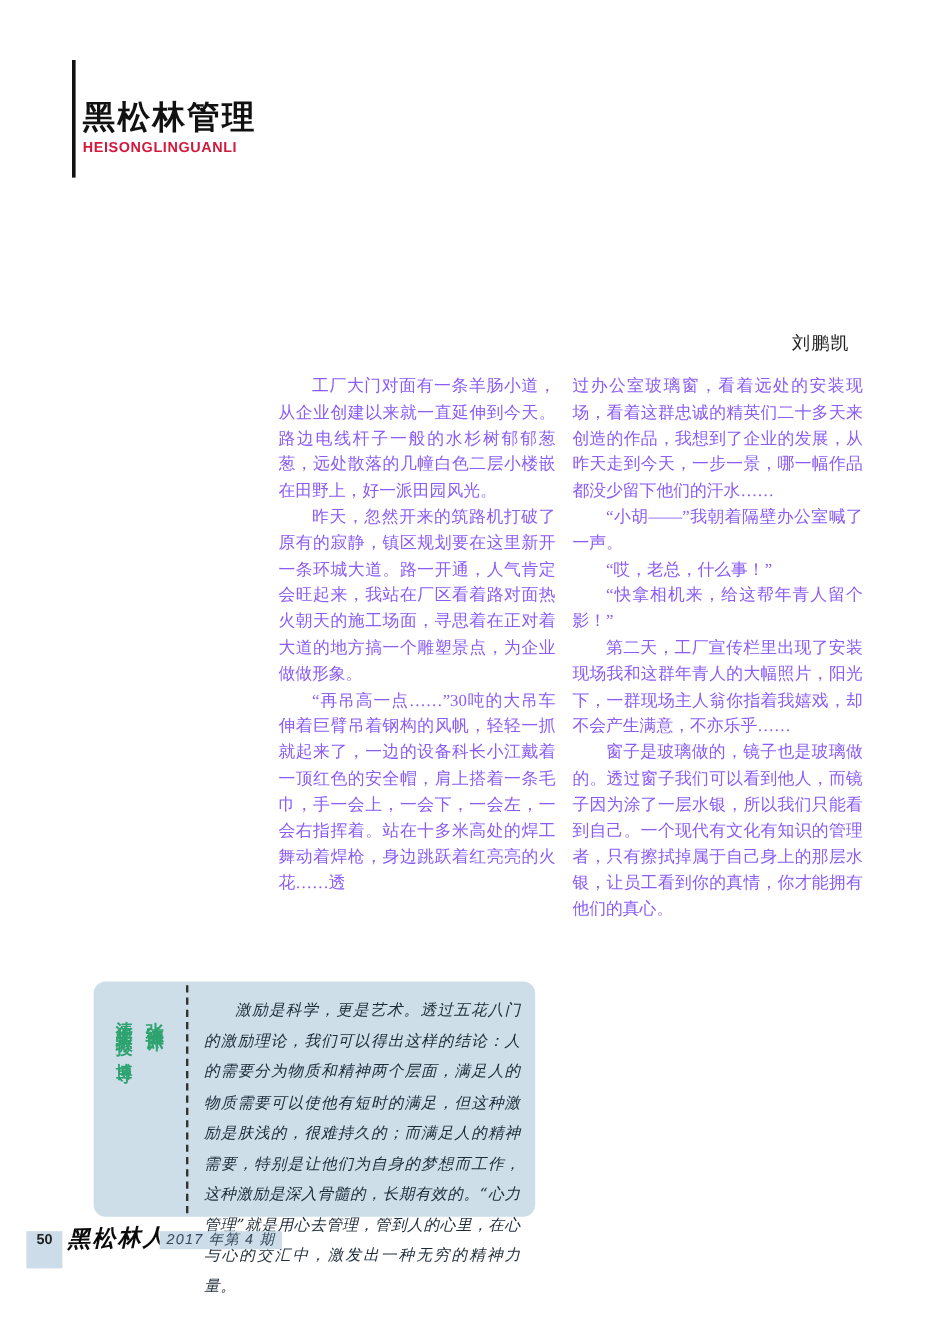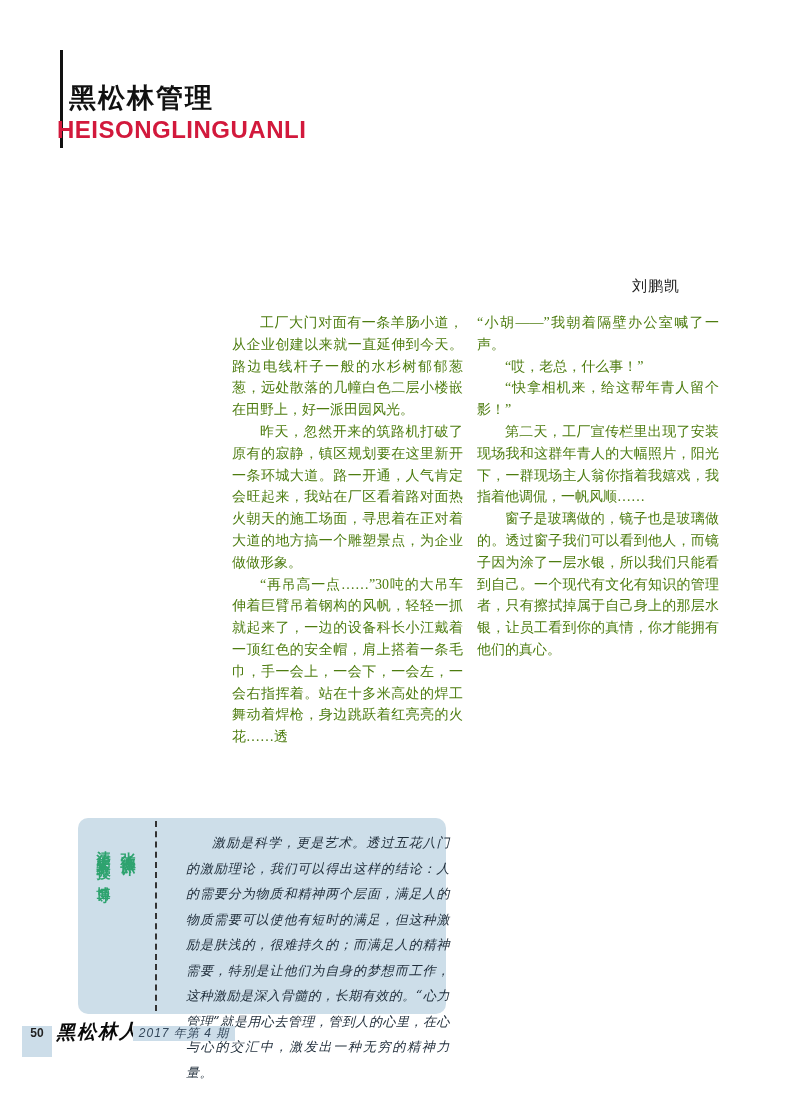--- a/index.html
+++ b/index.html
@@ -3,47 +3,47 @@
 <meta charset="utf-8">
 <style>
   html,body{margin:0;padding:0;background:#ffffff;}
   .page{position:relative;width:793px;height:1100px;background:#fff;overflow:hidden;
         font-family:"Liberation Sans",sans-serif;color:#212121;}
 
   
   .col-rule{position:absolute;left:60px;top:50px;width:3px;height:98px;background:#111;}
   .header-cn{position:absolute;left:69px;top:80px;margin:0;font-size:27px;font-weight:bold;
              color:#111;letter-spacing:2px;font-family:"Liberation Sans",sans-serif;}
-  .header-py{position:absolute;left:57px;top:116px;font-size:24px;font-weight:bold;
+  .header-py{position:absolute;left:69px;top:116px;font-size:12px;font-weight:bold;
              color:var(--accent-red,#d2193c);letter-spacing:0.5px;}
 
   
   .article-title{position:absolute;left:230px;top:233px;width:364px;margin:0;text-align:center;
                  font-size:30px;font-weight:bold;color:#111;letter-spacing:4px;}
-  .author{position:absolute;left:586px;top:277px;width:140px;text-align:center;
+  .author{position:absolute;left:614px;top:277px;width:140px;text-align:center;
           font-size:15px;color:#222;letter-spacing:1px;}
 
   
-  .col{position:absolute;top:312px;font-size:14px;line-height:21.8px;color:#4d7c0f;
+  .col{position:absolute;top:312px;font-size:14px;line-height:21.8px;color:#8b5cf6;
        text-align:justify;font-family:"Liberation Serif",serif;}
   .col p{margin:0;text-indent:2em;}
   .col-left{left:232px;width:231px;}
   .col-right{left:477px;width:242px;}
   .col-right p:first-child{text-indent:0;}
 
   
   .comment-box{position:absolute;left:78px;top:818px;width:368px;height:196px;
                background:var(--box-bg,#cddee9);border-radius:10px;}
   .labels{position:absolute;left:14px;top:22px;writing-mode:vertical-rl;
           color:var(--label-green,#2ea36f);font-weight:bold;letter-spacing:3px;}
   .labels span{display:block;}
   .labels .reviewer{font-size:15px;line-height:24px;}
   .labels .reviewer-title{font-size:14px;line-height:24px;}
   .dash{position:absolute;left:77px;top:3px;bottom:3px;width:0;border-left:2px dashed #333;}
-  .comment-text{position:absolute;left:108px;top:12px;width:264px;margin:0;
+  .comment-text{position:absolute;left:92px;top:12px;width:264px;margin:0;
                 font-family:"DejaVu Serif",serif;font-style:italic;font-size:13px;
                 line-height:25.5px;color:#1d2b38;text-align:justify;text-indent:2em;
                 letter-spacing:0.5px;}
 
   
   .footer-pagenum{position:absolute;left:22px;top:1026px;width:30px;height:31px;line-height:15px;
                   text-align:center;background:var(--footer-box-bg,#ccdde9);
                   font-size:12px;font-weight:bold;color:#222;}
   .footer-logo{position:absolute;left:56px;top:1019px;font-size:19px;font-weight:bold;
                font-style:italic;font-family:"DejaVu Serif",serif;color:#0a0a0a;
@@ -62,24 +62,25 @@
   <div class="header-py">HEISONGLINGUANLI</div>
 
   <div class="author">刘鹏凯</div>
 
   <div class="col col-left">
       <p>工厂大门对面有一条羊肠小道，从企业创建以来就一直延伸到今天。路边电线杆子一般的水杉树郁郁葱葱，远处散落的几幢白色二层小楼嵌在田野上，好一派田园风光。</p>
       <p>昨天，忽然开来的筑路机打破了原有的寂静，镇区规划要在这里新开一条环城大道。路一开通，人气肯定会旺起来，我站在厂区看着路对面热火朝天的施工场面，寻思着在正对着大道的地方搞一个雕塑景点，为企业做做形象。</p>
       <p>“再吊高一点……”30吨的大吊车伸着巨臂吊着钢构的风帆，轻轻一抓就起来了，一边的设备科长小江戴着一顶红色的安全帽，肩上搭着一条毛巾，手一会上，一会下，一会左，一会右指挥着。站在十多米高处的焊工舞动着焊枪，身边跳跃着红亮亮的火花……透</p>
     </div>
   <div class="col col-right">
+      <p>过办公室玻璃窗，看着远处的安装现场，看着这群忠诚的精英们二十多天来创造的作品，我想到了企业的发展，从昨天走到今天，一步一景，哪一幅作品都没少留下他们的汗水……</p>
       <p>“小胡——”我朝着隔壁办公室喊了一声。</p>
       <p>“哎，老总，什么事！”</p>
       <p>“快拿相机来，给这帮年青人留个影！”</p>
-      <p>第二天，工厂宣传栏里出现了安装现场我和这群年青人的大幅照片，阳光下，一群现场主人翁你指着我嬉戏，我指着他调侃，一帆风顺……</p>
+      <p>第二天，工厂宣传栏里出现了安装现场我和这群年青人的大幅照片，阳光下，一群现场主人翁你指着我嬉戏，却不会产生满意，不亦乐乎……</p>
       <p>窗子是玻璃做的，镜子也是玻璃做的。透过窗子我们可以看到他人，而镜子因为涂了一层水银，所以我们只能看到自己。一个现代有文化有知识的管理者，只有擦拭掉属于自己身上的那层水银，让员工看到你的真情，你才能拥有他们的真心。</p>
     </div>
 
   <aside class="comment-box">
     <div class="labels">
       <span class="reviewer">张德点评</span>
       <span class="reviewer-title">清华大学教授、博导</span>
     </div>
     <div class="dash"></div>
     <p class="comment-text">激励是科学，更是艺术。透过五花八门的激励理论，我们可以得出这样的结论：人的需要分为物质和精神两个层面，满足人的物质需要可以使他有短时的满足，但这种激励是肤浅的，很难持久的；而满足人的精神需要，特别是让他们为自身的梦想而工作，这种激励是深入骨髓的，长期有效的。“心力管理”就是用心去管理，管到人的心里，在心与心的交汇中，激发出一种无穷的精神力量。</p>

